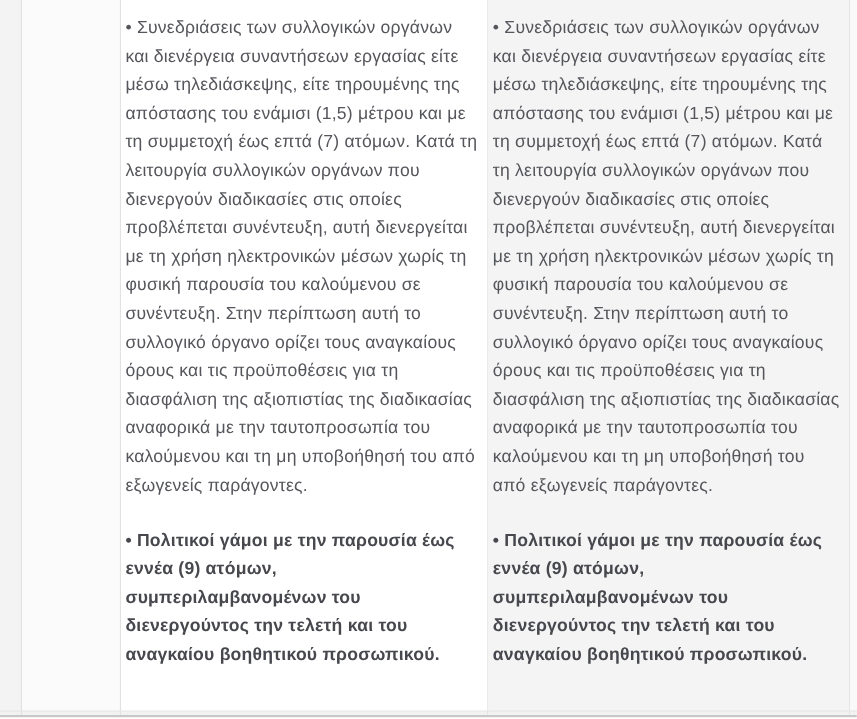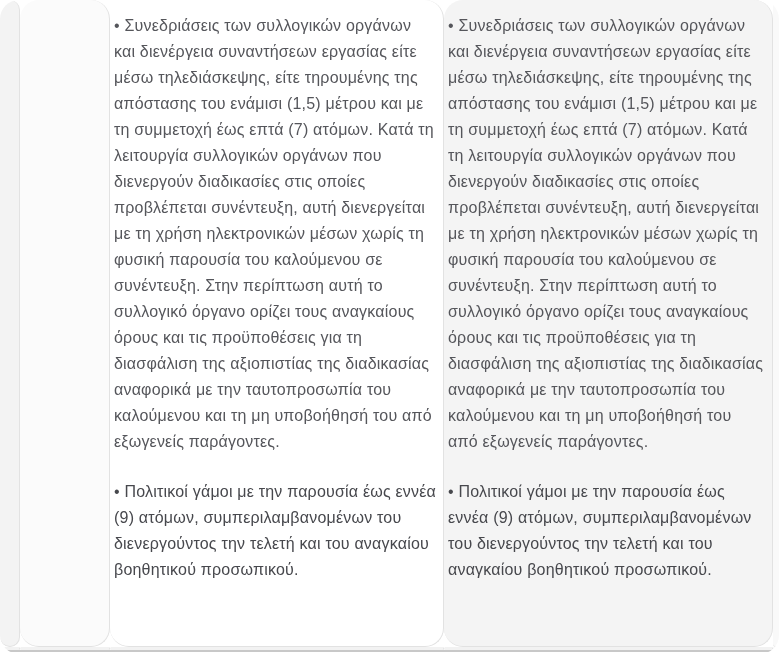--- a/index.html
+++ b/index.html
@@ -7,21 +7,21 @@
     --text-bold: #47484d;
     --border: #e2e2e2;
     --bottom-bar: #c8c8c8;
     --cell-bg-left-strip: #f3f3f3;
     --cell-bg-empty: #fbfbfb;
     --cell-bg-col1: #ffffff;
     --cell-bg-col2: #f4f4f4;
     --cell-bg-right-strip: #f9f9f9;
     --cell-bg-sliver: #f2f2f2;
   }
-  * { margin: 0; padding: 0; box-sizing: border-box; border-radius: 19px; }
+  * { margin: 0; padding: 0; box-sizing: border-box; }
   html, body {
     width: 779px; height: 654px;
     background: #ffffff;
     overflow: hidden;
     font-family: "Liberation Sans", "DejaVu Sans", sans-serif;
   }
   .page { width: 779px; height: 654px; background: #ffffff; }
   .table { width: 779px; }
   .row {
     display: grid;
@@ -39,21 +39,21 @@
   .cell-e { background: var(--cell-bg-right-strip); }
   .cell-text {
     padding: 13px 7px 0 4px;
     font-size: 16px;
     line-height: 26px;
     letter-spacing: 0.2px;
     color: var(--text-regular);
   }
   .para { margin: 0 0 24px 0; }
   .para.bold {
-    font-weight: 400;
+    font-weight: 700;
     color: var(--text-bold);
   }
   .sliver-row .cell {
     height: 3px;
     background: var(--cell-bg-sliver);
   }
   .sliver-row .cell-a,
   .sliver-row .cell-b,
   .sliver-row .cell-c,
   .sliver-row .cell-d { border-right: 1px solid var(--border); }

